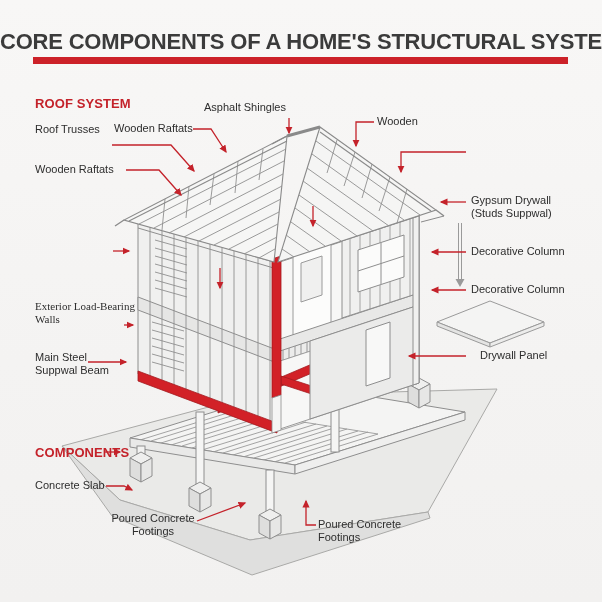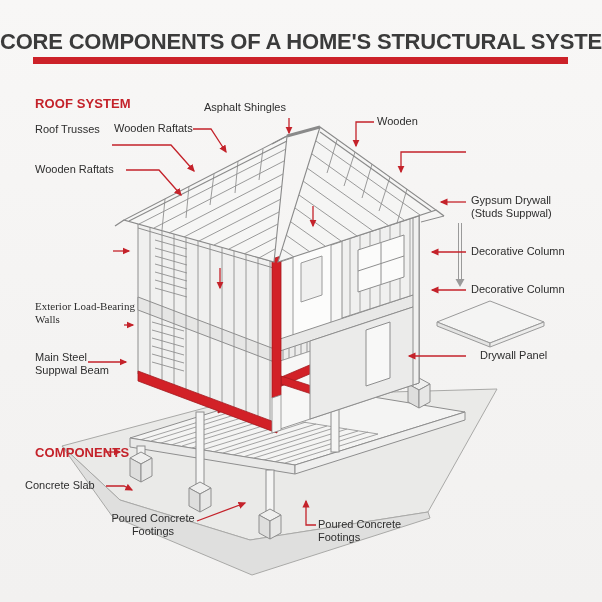--- a/index.html
+++ b/index.html
@@ -291,17 +291,17 @@
 
   <div class="lbl" style="left:471px;top:194px;width:108px;">Gypsum Drywall (Studs Suppwal)</div>
   <div class="lbl nowrap" style="left:471px;top:245px;">Decorative Column</div>
   <div class="lbl nowrap" style="left:471px;top:283px;">Decorative Column</div>
   <div class="lbl nowrap" style="left:471px;top:349px;margin-left:9px;">Drywall Panel</div>
 
   <div class="lbl" style="left:35px;top:300px;width:112px;font-family:Liberation Serif, serif;">Exterior Load-Bearing Walls</div>
   <div class="lbl" style="left:35px;top:351px;width:80px;">Main Steel Suppwal Beam</div>
 
   <div class="lbl red-h nowrap" style="left:35px;top:445px;">COMPONENTS</div>
-  <div class="lbl nowrap" style="left:25px;top:479px;">Concrete Slab</div>
+  <div class="lbl nowrap" style="left:35px;top:479px;">Concrete Slab</div>
   <div class="lbl center" style="left:98px;top:512px;width:110px;">Poured Concrete Footings</div>
   <div class="lbl" style="left:318px;top:518px;width:105px;">Poured Concrete Footings</div>
 
 </div>
 
 </body></html>

